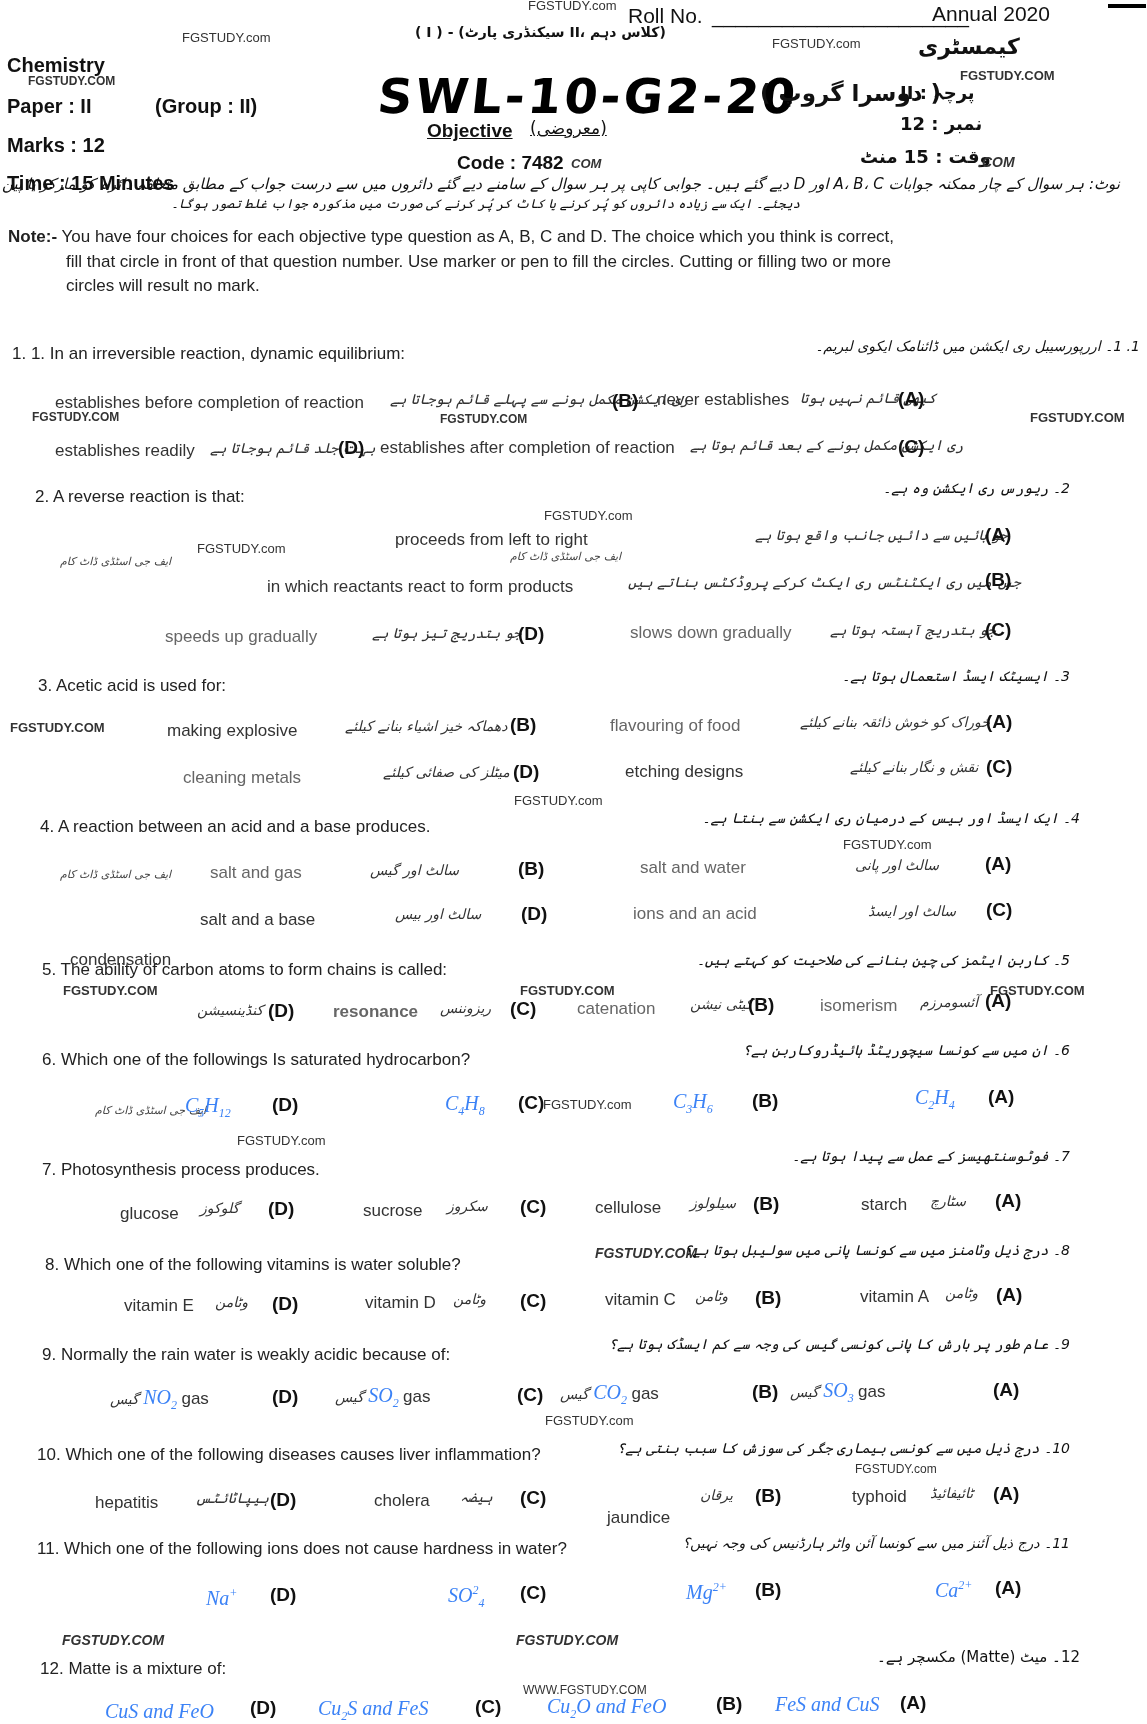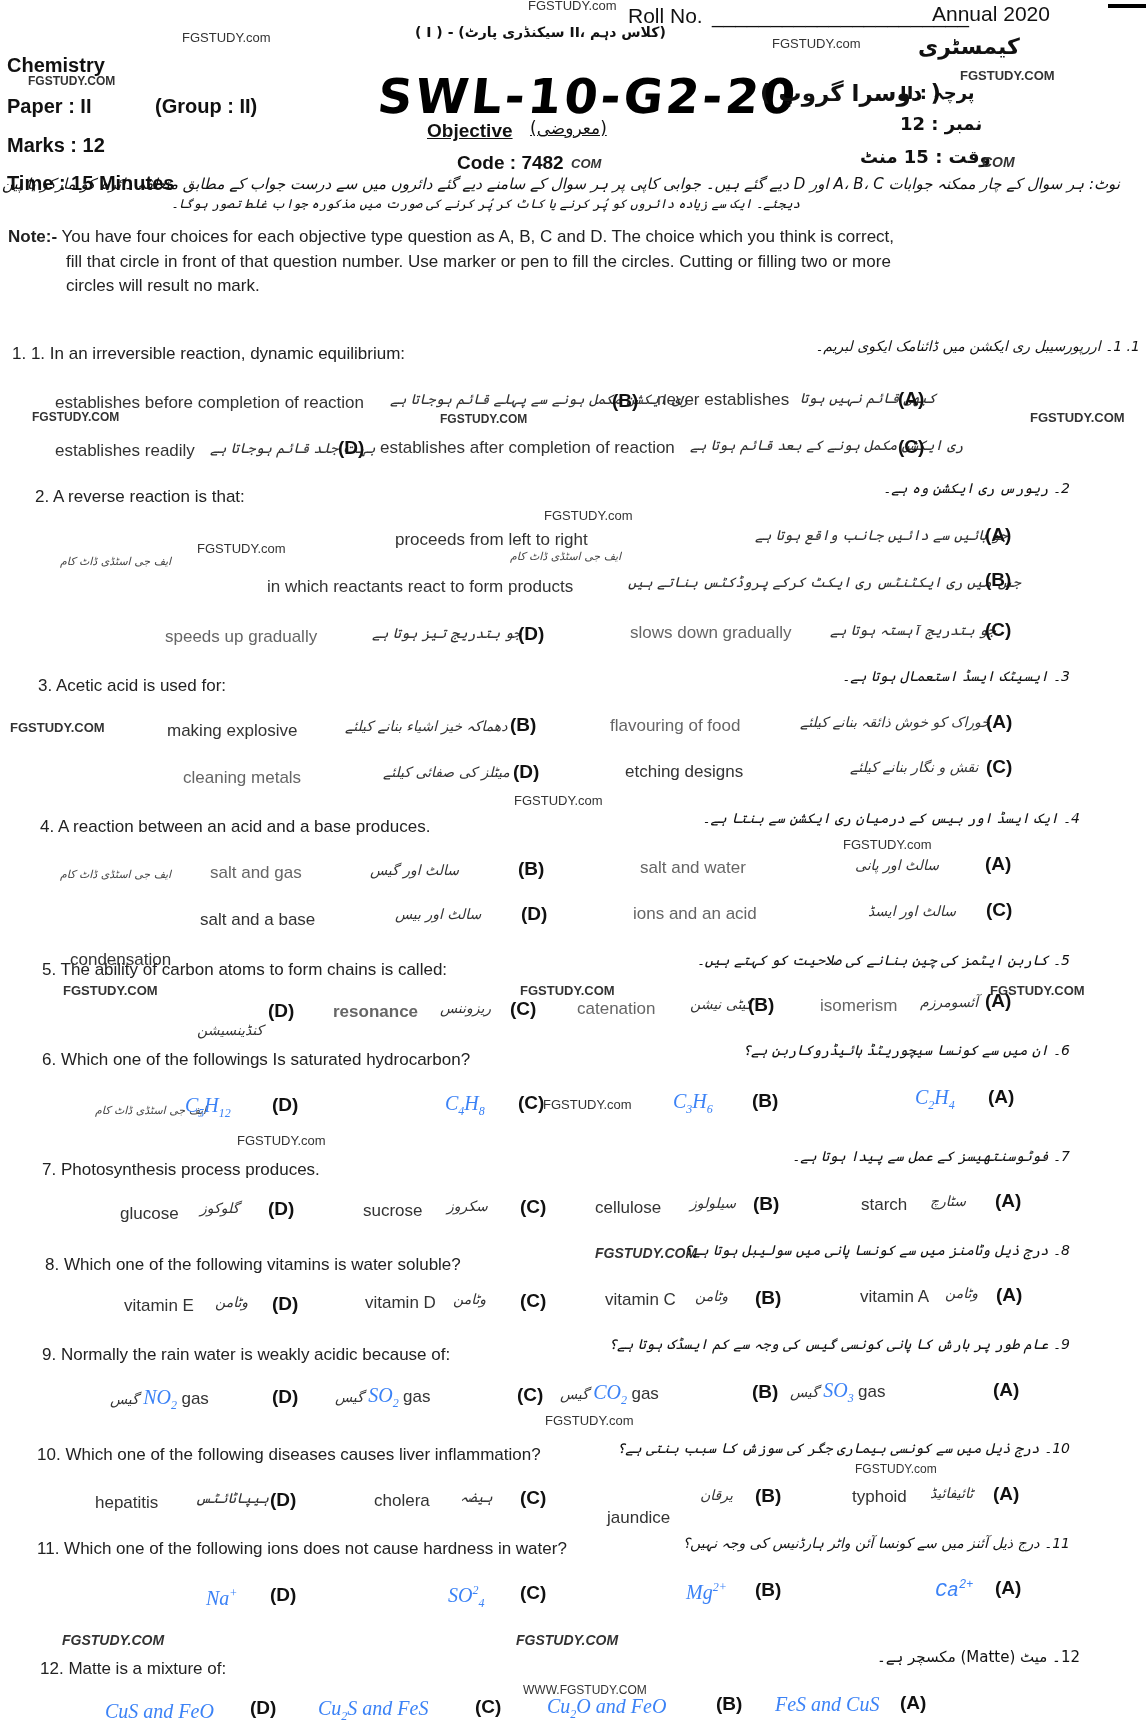--- a/index.html
+++ b/index.html
@@ -145,21 +145,21 @@
 <div class="abs letter" style="left:986px;top:899px;">(C)</div>
 
 <div class="abs q" style="left:42px;top:960px;">
   <span>5.</span> <span>The ability of carbon atoms to form chains is called:</span>
 </div>
 <div class="abs urdu" style="left:760px;top:952px;width:310px;text-align:right;font-size:14px;font-style:italic;">5۔ کاربن ایٹمز کی چین بنانے کی صلاحیت کو کہتے ہیں۔</div>
 <div class="abs wm-b" style="left:63px;top:983px;">FGSTUDY.COM</div>
 <div class="abs wm-b" style="left:520px;top:983px;">FGSTUDY.COM</div>
 <div class="abs wm-b" style="left:990px;top:983px;">FGSTUDY.COM</div>
 <div class="abs opt" style="left:70px;top:950px;">condensation</div>
-<div class="abs urdu-opt" style="left:197px;top:1002px;margin-top:20px;">کنڈینسیشن</div>
+<div class="abs urdu-opt" style="left:197px;top:1002px;">کنڈینسیشن</div>
 <div class="abs letter opt-light" style="left:268px;top:1000px;">(D)</div>
 <div class="abs opt opt-light" style="left:333px;top:1002px;font-weight:bold;">resonance</div>
 <div class="abs urdu-opt" style="left:440px;top:1000px;">ریزوننس</div>
 <div class="abs letter opt-light" style="left:510px;top:998px;">(C)</div>
 <div class="abs opt opt-light" style="left:577px;top:999px;">catenation</div>
 <div class="abs urdu-opt" style="left:690px;top:996px;">کیٹی نیشن</div>
 <div class="abs letter opt-light" style="left:748px;top:994px;">(B)</div>
 <div class="abs opt opt-light" style="left:820px;top:996px;">isomerism</div>
 <div class="abs urdu-opt" style="left:920px;top:994px;">آئسومرزم</div>
 <div class="abs letter" style="left:985px;top:990px;">(A)</div>
@@ -266,21 +266,21 @@
 <div class="abs q" style="left:37px;top:1539px;">
   <span>11.</span> <span>Which one of the following ions does not cause hardness in water?</span>
 </div>
 <div class="abs urdu" style="left:720px;top:1535px;width:350px;text-align:right;font-size:14px;font-style:italic;">11۔ درج ذیل آئنز میں سے کونسا آئن واٹر ہارڈنیس کی وجہ نہیں؟</div>
 <div class="abs formula" style="left:206px;top:1586px;"><span>Na</span><sup>+</sup></div>
 <div class="abs letter" style="left:270px;top:1584px;">(D)</div>
 <div class="abs formula" style="left:448px;top:1583px;"><span>SO</span><sup>2</sup><sub>4</sub></div>
 <div class="abs letter" style="left:520px;top:1582px;">(C)</div>
 <div class="abs formula" style="left:686px;top:1580px;"><span>Mg</span><sup>2+</sup></div>
 <div class="abs letter" style="left:755px;top:1579px;">(B)</div>
-<div class="abs formula" style="left:935px;top:1578px;font-family:Liberation Mono, monospace;"><span>Ca</span><sup>2+</sup></div>
+<div class="abs formula" style="left:935px;top:1578px;"><span>Ca</span><sup>2+</sup></div>
 <div class="abs letter" style="left:995px;top:1577px;">(A)</div>
 
 <div class="abs wm-bi" style="left:62px;top:1632px;">FGSTUDY.COM</div>
 <div class="abs wm-bi" style="left:516px;top:1632px;">FGSTUDY.COM</div>
 
 <div class="abs q" style="left:40px;top:1659px;">
   <span>12.</span> <span>Matte is a mixture of:</span>
 </div>
 <div class="abs urdu" style="left:840px;top:1648px;width:240px;text-align:right;font-size:15px;">12۔ میٹ (Matte) مکسچر ہے۔</div>
 <div class="abs wm" style="left:523px;top:1683px;font-size:12px;">WWW.FGSTUDY.COM</div>

